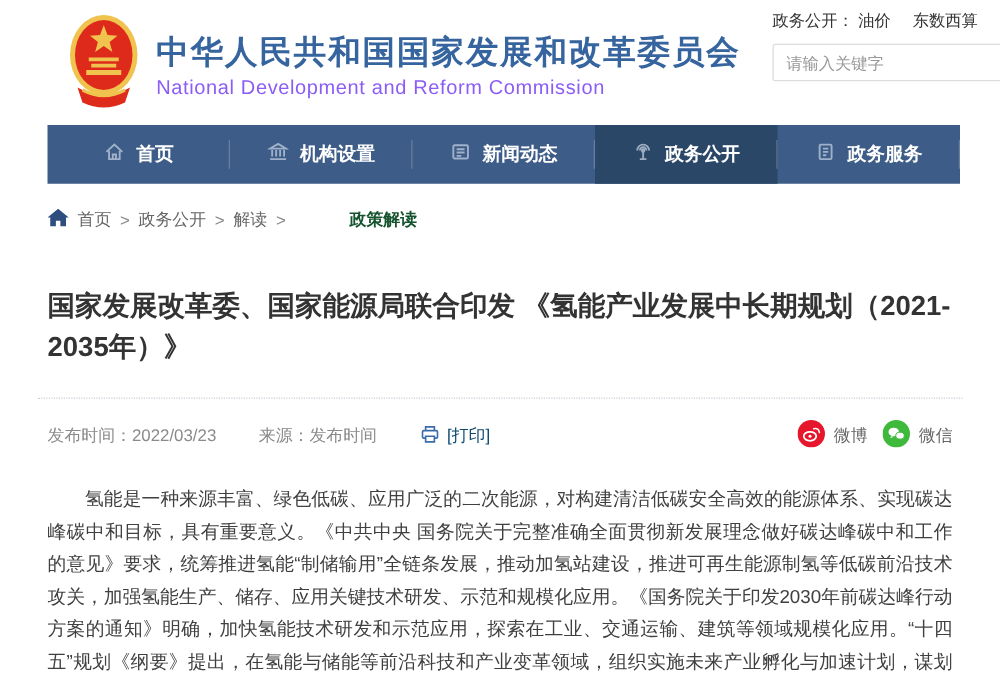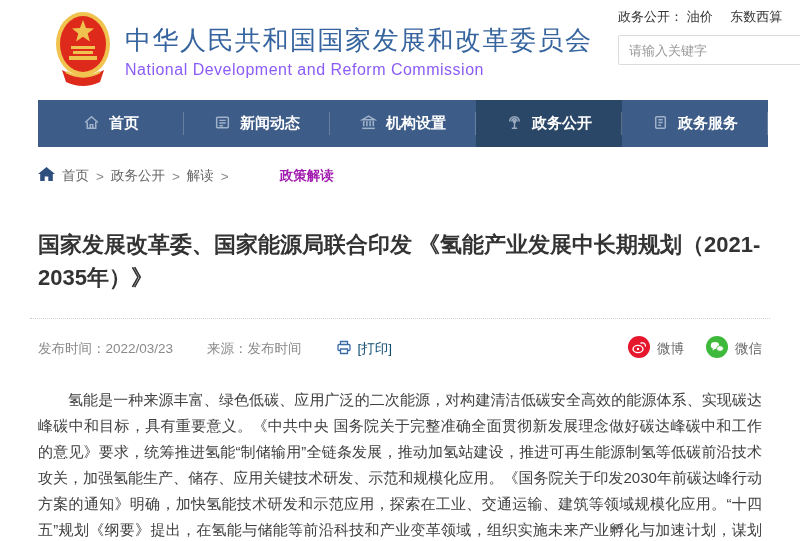--- a/index.html
+++ b/index.html
@@ -6,48 +6,48 @@
   html,body { width:800px; height:541px; }
   body {
     font-family:"Liberation Sans","DejaVu Sans",sans-serif;
     background:#ffffff; color:#333; overflow:hidden; position:relative;
   }
   
   .header { position:relative; height:100px; background:#fff; }
   .brand { position:absolute; left:54px; top:10px; display:flex; align-items:center; }
   .emblem { width:58px; height:78px; flex:0 0 auto; }
   .titles { margin-left:13px; }
-  .title-cn { font-size:26px; font-weight:normal; color:#36649e; letter-spacing:1.5px; white-space:nowrap; }
+  .title-cn { font-size:26px; font-weight:bold; color:#36649e; letter-spacing:1.5px; white-space:nowrap; }
   .title-en { font-size:16px; color:#8b5cf6; margin-top:3px; letter-spacing:0.5px; white-space:nowrap; }
   .header-right { position:absolute; left:618px; top:8px; width:220px; }
   .hot-search { font-size:13px; color:#333; white-space:nowrap; }
   .hot-search .term { margin-right:14px; cursor:pointer; }
   .search-box { margin-top:9px; width:220px; height:30px; border:1px solid #dcdcdc; border-radius:2px; background:#fff; display:flex; align-items:center; }
   .search-box input { border:none; outline:none; width:100%; height:100%; padding:0 10px; font-size:13px; color:#333; background:transparent; font-family:inherit; }
   .search-box input::placeholder { color:#999; }
   
   .nav { position:absolute; top:100px; left:38px; width:730px; height:47px; background:#3d5c87; display:flex; }
   .nav-item { flex:1; display:flex; align-items:center; justify-content:center; gap:9px; color:#fff; font-size:15px; font-weight:bold; cursor:pointer; position:relative; }
   .nav-item::after { content:""; position:absolute; right:0; top:12px; bottom:12px; width:1px; background:rgba(255,255,255,0.22); }
   .nav-item.active { background:#2b4767; }
   .nav-item svg { width:17px; height:17px; opacity:0.75; }
   
   .breadcrumb { margin:20px 38px 0; display:flex; align-items:center; font-size:13.5px; color:#666; gap:7px; }
   .breadcrumb .crumb { cursor:pointer; }
-  .breadcrumb .crumb.current { color:#a21caf; font-weight:bold; cursor:default;padding-left:44px; }
+  .breadcrumb .crumb.current { color:#14532d; font-weight:bold; cursor:default;padding-left:44px; }
   .breadcrumb .sep { color:#888; }
   .breadcrumb svg { width:17px; height:15px; }
   
   .article-title { margin:43px 38px 0; font-size:22px; font-weight:bold; color:#333; line-height:33px; }
   .dotted-sep { margin:24px 30px 0; border-top:1px dotted #c9ced6; height:0; }
   .meta-row { margin:17px 38px 0; display:flex; align-items:center; font-size:13.5px; color:#8a8a8a; }
   .meta-item { margin-right:34px; white-space:nowrap; }
   .print-btn { display:flex; align-items:center; gap:6px; color:#0c4a6e; cursor:pointer; white-space:nowrap; }
   .print-btn svg { width:16px; height:15px; }
-  .share { margin-left:auto; display:flex; align-items:center; gap:22px; }
+  .share { margin-left:auto; display:flex; align-items:center; gap:12px; }
   .share-btn { display:flex; align-items:center; gap:7px; color:#666; font-size:13.5px; cursor:pointer; }
   .share-btn svg { width:22px; height:22px; }
   .body-text { margin:26px 38px 0; font-size:15px; line-height:26px; color:#404040; text-align:justify; text-indent:2em; }
 </style>
 </head>
 <body>
 
 <div class="header">
   <div class="brand">
     <span>
@@ -86,35 +86,35 @@
         <path d="M2 8 L8 2.5 L14 8"></path>
           <path d="M4 7.2 V13.5 H12 V7.2"></path>
           <path d="M6.8 13.5 V10 h2.4 v3.5"></path>
       </svg>
     </span>
     <span>首页</span>
   </div>
   <div class="nav-item">
     <span>
       <svg viewBox="0 0 16 16" fill="none" stroke="#c2cfe0" stroke-width="1.4">
-        <rect x="2.5" y="3" width="11" height="10" rx="1"></rect>
-          <path d="M5 6 h6 M5 8.5 h6 M5 11 h3.5"></path>
-      </svg>
-    </span>
-    <span>新闻动态</span>
-  </div>
-  <div class="nav-item">
-    <span>
-      <svg viewBox="0 0 16 16" fill="none" stroke="#c2cfe0" stroke-width="1.4">
         <path d="M2 5.5 L8 2 L14 5.5 Z"></path>
           <path d="M3.5 6.5 v5 M6.5 6.5 v5 M9.5 6.5 v5 M12.5 6.5 v5"></path>
           <path d="M2 13.5 h12"></path>
       </svg>
     </span>
     <span>机构设置</span>
+  </div>
+  <div class="nav-item">
+    <span>
+      <svg viewBox="0 0 16 16" fill="none" stroke="#c2cfe0" stroke-width="1.4">
+        <rect x="2.5" y="3" width="11" height="10" rx="1"></rect>
+          <path d="M5 6 h6 M5 8.5 h6 M5 11 h3.5"></path>
+      </svg>
+    </span>
+    <span>新闻动态</span>
   </div>
   <div class="nav-item active">
     <span>
       <svg viewBox="0 0 16 16" fill="none" stroke="#c2cfe0" stroke-width="1.4">
         <path d="M3.5 7 a4.5 4.5 0 0 1 9 0"></path>
           <path d="M5.5 7 a2.5 2.5 0 0 1 5 0"></path>
         <circle cx="8" cy="7" r="1" fill="#c2cfe0"></circle>
           <path d="M8 8 V13.5 M5.5 13.5 h5"></path>
       </svg>
     </span>

